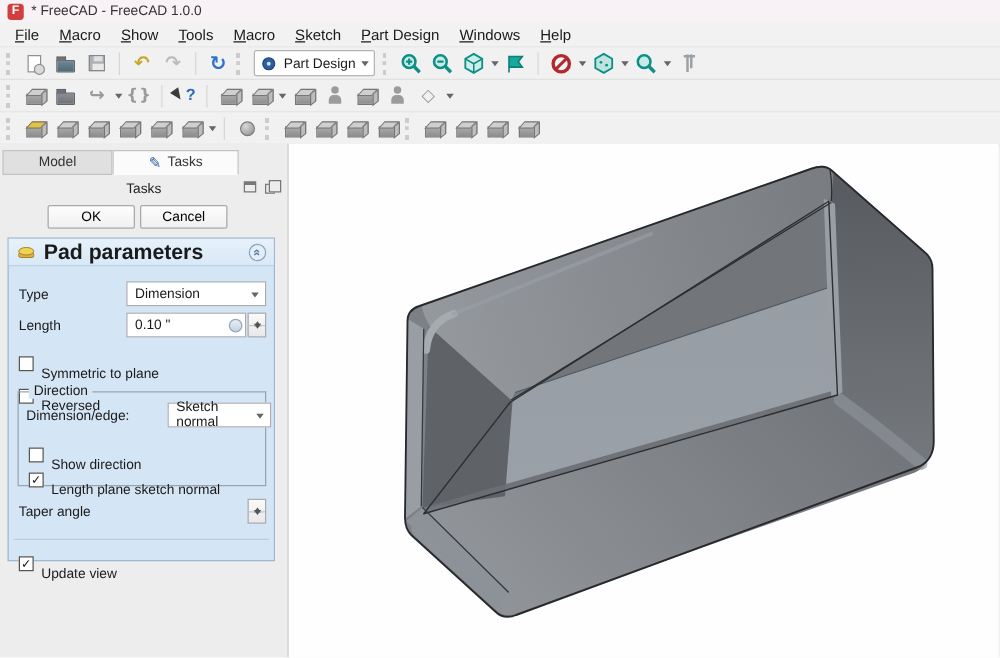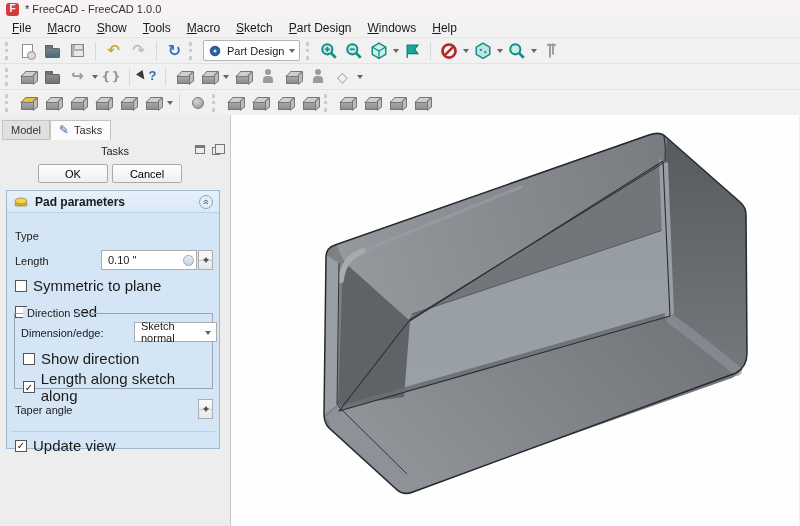--- a/index.html
+++ b/index.html
@@ -55,54 +55,54 @@
   .wbcombo { height:21px; min-width:96px; background:#fff; border:1px solid #b5b5b5; border-radius:2px; display:flex; align-items:center; gap:5px; padding:0 4px; margin:0 4px; }
   .wbcombo .lbl { font-size:11px; }
   .wbcombo .arr { margin-left:auto; border:3px solid transparent; border-top:4px solid #666; margin-top:4px; }
 
   
   .content { position:absolute; top:115px; left:0; width:800px; height:411px; display:flex; }
   .panel { width:231px; height:411px; background:#ededed; border-right:1px solid #c9c9c9; position:relative; }
   .viewport { width:568px; height:411px; background:#fefefe; position:relative; }
 
   .tabbar { position:absolute; top:5px; left:2px; display:flex; }
-  .tab { height:20px; padding:0 8px; font-size:11px; background:#e0e0e0; border:1px solid #c3c3c3; display:flex; align-items:center; gap:5px; color:#333; }
+  .tab { height:20px; padding:0 28px; font-size:11px; background:#e0e0e0; border:1px solid #c3c3c3; display:flex; align-items:center; gap:5px; color:#333; }
   .tab.active { background:#fbfbfb; border-bottom-color:#fbfbfb; }
   .tab .pen { color:#2f5f9e; font-size:12px; font-family:"DejaVu Sans", sans-serif; }
 
   .paneltitle { position:absolute; top:30px; left:0; width:100%; text-align:center; font-size:11px; color:#222; }
   .ticons { position:absolute; top:30px; right:10px; display:flex; gap:7px; }
   .ticon1 { width:10px; height:9px; border:1px solid #777; border-top:3px solid #777; }
   .ticon2 { width:8px; height:8px; border:1px solid #777; position:relative; margin-top:2px; }
   .ticon2::after { content:''; position:absolute; left:2px; top:-4px; width:8px; height:8px; border:1px solid #777; background:#ededed; }
 
   .btn { position:absolute; top:49px; width:70px; height:19px; background:linear-gradient(#fdfdfd,#f0f0f0); border:1px solid #aaa; border-radius:2px; font-size:11px; font-family:"Liberation Sans",sans-serif; }
   .btn.ok { left:38px; }
   .btn.cancel { left:112px; }
 
   
   .padbox { position:absolute; left:6px; top:75px; width:214px; height:259px; background:#d4e6f5; border:1px solid #9fb8cd; }
   .padhdr { height:22px; background:linear-gradient(#e6f1fb,#d9e9f7); border-bottom:1px solid #b9d2e6; display:flex; align-items:center; padding:0 6px; gap:6px; }
-  .padhdr .txt { font-weight:bold; font-size:12px; }
+  .padhdr .txt { font-weight:bold; font-size:17px; }
   .collapse { margin-left:auto; width:14px; height:14px; border-radius:50%; border:1px solid #8aa6c0; color:#4a7aa8; display:flex; align-items:center; justify-content:center; background:#e4eef7; }
   .collapse span { transform:rotate(-90deg); font-size:10px; font-weight:bold; line-height:1; }
 
   .flabel { position:absolute; left:8px; font-size:11px; }
   .combo { position:absolute; height:20px; background:#fff; border:1px solid #abadb3; font-size:11px; display:flex; align-items:center; padding:0 18px 0 6px; }
   .combo::after { content:''; position:absolute; right:5px; top:8px; border:3.5px solid transparent; border-top:4px solid #666; }
   .spinfield { position:absolute; height:20px; background:#fff; border:1px solid #abadb3; font-size:11px; display:flex; align-items:center; padding:0 16px 0 6px; }
   .fx { position:absolute; right:2px; top:4px; width:11px; height:11px; border-radius:50%; background:linear-gradient(#e8eef4,#c3d2e0); border:1px solid #93a9bd; }
   .spinner { position:absolute; width:15px; height:20px; border:1px solid #abadb3; background:linear-gradient(#fafafa,#e8e8e8); }
   .spinner::before { content:''; position:absolute; left:4px; top:3px; border:3px solid transparent; border-bottom:4px solid #555; }
   .spinner::after { content:''; position:absolute; left:4px; bottom:3px; border:3px solid transparent; border-top:4px solid #555; }
   .spinmid { position:absolute; left:0; top:9px; width:100%; height:1px; background:#c5c5c5; }
 
   .cbrow { position:absolute; left:8px; display:flex; align-items:center; gap:6px; }
   .cb { width:12px; height:12px; background:#fff; border:1px solid #555; display:inline-flex; align-items:center; justify-content:center; font-size:10px; font-weight:bold; color:#111; font-family:"DejaVu Sans",sans-serif; }
-  .cbl { font-size:15px; }
+  .cbl { font-size:11px;margin-top:16px; }
 
   .group { position:absolute; left:7px; top:122px; width:199px; height:76px; border:1px solid #98a5b0; }
   .group .legend { position:absolute; top:-7px; left:8px; background:#d4e6f5; padding:0 4px; font-size:11px; }
 
   .hline { position:absolute; left:4px; right:4px; top:240px; border-top:1px solid #b9cede; }
 </style>
 </head>
 <body>
 
 <div class="app">
@@ -340,20 +340,23 @@
             <rect x="2" y="7" width="12" height="4" rx="1.5" fill="#d8b33c" stroke="#a5832a" stroke-width="0.8"></rect>
             <ellipse cx="8" cy="6" rx="6" ry="3" fill="#f0d255" stroke="#a5832a" stroke-width="0.8"></ellipse>
           </svg>
           <span class="txt">Pad parameters</span>
           <span class="collapse">
               <span>»</span>
             </span>
         </div>
 
         <span class="flabel" style="top:39px;">Type</span>
+        <span class="combo" style="left:94px; top:34px; width:112px;">
+            <span>Dimension</span>
+          </span>
 
         <span class="flabel" style="top:64px;">Length</span>
         <span class="spinfield" style="left:94px; top:59px; width:96px;">
           <span>0.10 "</span>
           <span class="fx"></span>
         </span>
         <span class="spinner" style="left:191px; top:59px;">
             <i class="spinmid"></i>
           </span>
 
@@ -379,21 +382,21 @@
           <span class="cbrow" style="top:36px;">
             <span class="cb">
                 <span></span>
               </span>
             <span class="cbl">Show direction</span>
           </span>
           <span class="cbrow" style="top:56px;">
             <span class="cb">
                 <span>✓</span>
               </span>
-            <span class="cbl">Length along sketch along</span>
+            <span class="cbl">Length plane sketch normal</span>
           </span>
         </div>
 
         <span class="flabel" style="top:213px;">Taper angle</span>
         <span class="spinner" style="left:191px; top:208px;">
             <i class="spinmid"></i>
           </span>
 
         <span class="hline"></span>
         <span class="cbrow" style="top:246px;">

